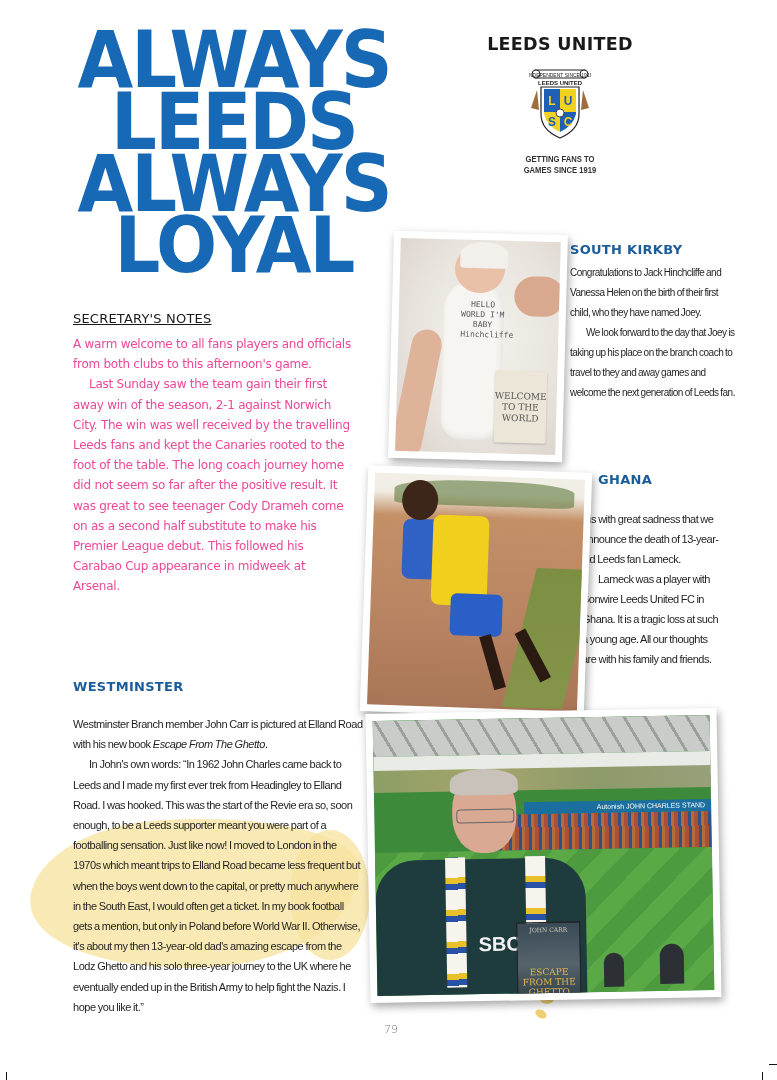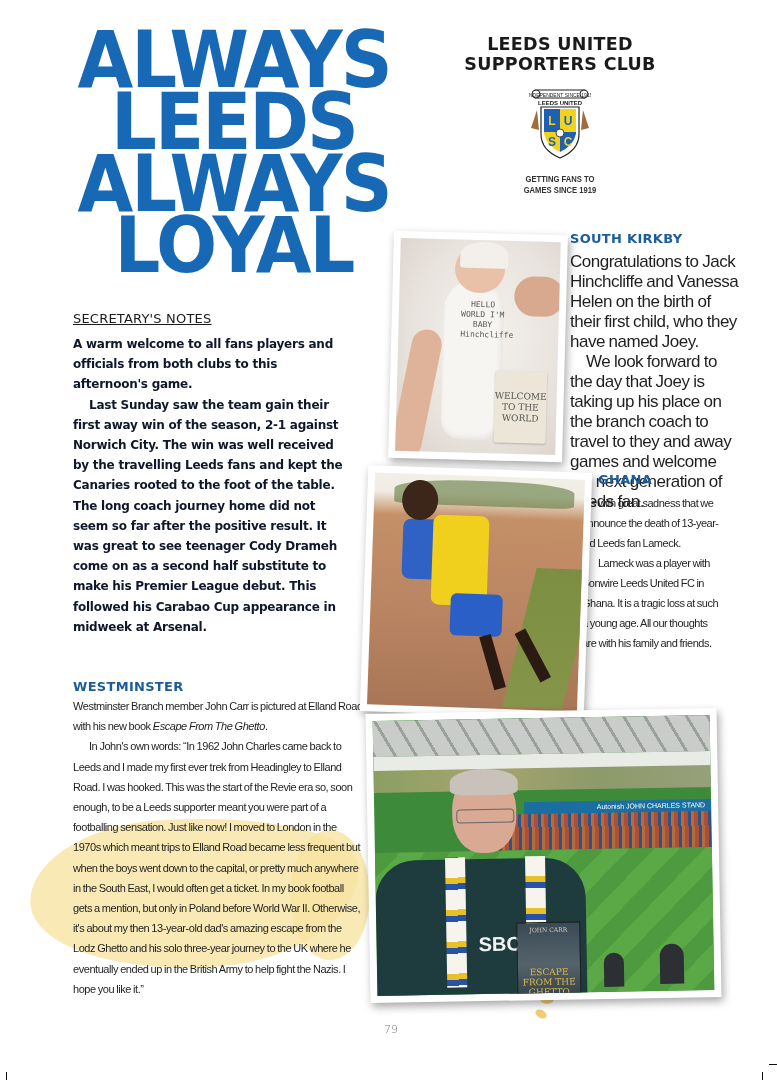--- a/index.html
+++ b/index.html
@@ -16,40 +16,40 @@
   
   .club { position: absolute; left: 440px; top: 34px; width: 240px; text-align: center; }
   .club-title { font-family: "DejaVu Sans", sans-serif; font-weight: 900; font-size: 17.5px; line-height: 20px; color: #1a1a1a; letter-spacing: 0.3px; }
   .crest { margin: 14px auto 0; width: 62px; height: 72px; position: relative; }
   .crest svg { width: 62px; height: 72px; display: block; }
   .club-tagline { margin-top: 14px; font-family: "Liberation Sans", sans-serif; font-weight: bold; font-size: 9px; line-height: 11px; color: #333; transform: scaleX(0.85); }
 
   
   .notes { position: absolute; left: 73px; top: 311px; width: 280px; }
   .notes h2 { margin: 0 0 8px; font-family: "DejaVu Sans", sans-serif; font-weight: normal; font-size: 13px; color: #1a1a1a; letter-spacing: 0.2px; text-decoration: underline; }
-  .notes p { margin: 0; font-family: "DejaVu Sans", sans-serif; font-weight: 700; font-size: 12px; line-height: 20.2px; color: #0f172a; letter-spacing: -0.25px; }
+  .notes p { margin: 0; font-family: "DejaVu Sans", sans-serif; font-weight: 400; font-size: 12px; line-height: 20.2px; color: #ec4899; letter-spacing: -0.25px; }
   .notes p.ind { text-indent: 16px; }
   .notes .sig { font-weight: bold; color: #1a1a1a; text-indent: 16px; }
 
   
   .sec-head { font-family: "DejaVu Sans", sans-serif; font-weight: 900; color: #1a5d9a; font-size: 13px; letter-spacing: 0.3px; }
 
   .west { position: absolute; left: 73px; top: 679px; width: 290px; }
-  .west .sec-head { margin-bottom: 2px; }
+  .west .sec-head { margin-bottom: 20px; }
   .west p { margin: 0; font-family: "Liberation Sans", sans-serif; font-size: 11px; line-height: 20.2px; color: #1f1f1f; letter-spacing: -0.45px; word-spacing: -0.5px; }
   .west p.ind { text-indent: 16px; }
   .west em { font-style: italic; }
 
-  .kirkby { position: absolute; left: 570px; top: 231px; width: 170px; }
+  .kirkby { position: absolute; left: 570px; top: 242px; width: 170px; }
   .kirkby .sec-head { margin-bottom: 6px; }
-  .kirkby p { margin: 0; font-family: "Liberation Sans", sans-serif; font-size: 17px; line-height: 20px; color: #1f1f1f; letter-spacing: -0.5px; word-spacing: -0.5px; }
+  .kirkby p { margin: 0; font-family: "Liberation Sans", sans-serif; font-size: 10px; line-height: 20px; color: #1f1f1f; letter-spacing: -0.5px; word-spacing: -0.5px; }
   .kirkby p.ind { text-indent: 16px; }
 
   .ghana { position: absolute; left: 582px; top: 472px; width: 140px; }
-  .ghana .sec-head { margin-bottom: 6px; margin-left: 16px; }
+  .ghana .sec-head { margin-bottom: 22px; margin-left: 16px; }
   .ghana p { margin: 0; font-family: "Liberation Sans", sans-serif; font-size: 11px; line-height: 20px; color: #1f1f1f; letter-spacing: -0.5px; word-spacing: -0.5px; }
   .ghana p.ind { text-indent: 16px; }
 
   
   .brush { position: absolute; left: 30px; top: 818px; width: 330px; height: 150px; background: #f7e3a3; border-radius: 40% 60% 45% 55% / 50% 40% 60% 50%; opacity: 0.8; transform: rotate(-4deg); }
   .brush2 { position: absolute; left: 290px; top: 830px; width: 80px; height: 130px; background: #f7e3a3; border-radius: 50%; opacity: 0.8; }
   .blob { position: absolute; background: #f0cf72; border-radius: 50%; }
 
   
   .photo { position: absolute; background: #fff; padding: 7px; box-shadow: 2px 4px 8px rgba(0,0,0,0.35); }
@@ -107,21 +107,20 @@
 <div class="headline">
   <span class="line l1">ALWAYS</span>
   <span class="line l2">LEEDS</span>
   <span class="line l3">ALWAYS</span>
   <span class="line l4">LOYAL</span>
 </div>
 
 <div class="club">
   <div class="club-title">
     <div>LEEDS UNITED</div>
-    <div>SUPPORTERS CLUB</div>
   </div>
   <div class="crest">
     <svg viewBox="0 0 62 72">
       <path d="M8 22 L2 40 L10 42 Z" fill="#a06d3c"></path>
       <path d="M54 22 L60 40 L52 42 Z" fill="#a06d3c"></path>
       <rect x="6" y="2" width="50" height="8" fill="#fff" stroke="#222" stroke-width="1"></rect>
       <circle cx="7" cy="6" r="4" fill="#fff" stroke="#222" stroke-width="1"></circle>
       <circle cx="55" cy="6" r="4" fill="#fff" stroke="#222" stroke-width="1"></circle>
       <text x="31" y="9" font-size="5" text-anchor="middle" fill="#222" font-family="Liberation Sans, sans-serif">INDEPENDENT SINCE 1919</text>
       <text x="31" y="17" font-size="6" text-anchor="middle" fill="#222" font-family="Liberation Sans, sans-serif" font-weight="bold">LEEDS UNITED</text>

